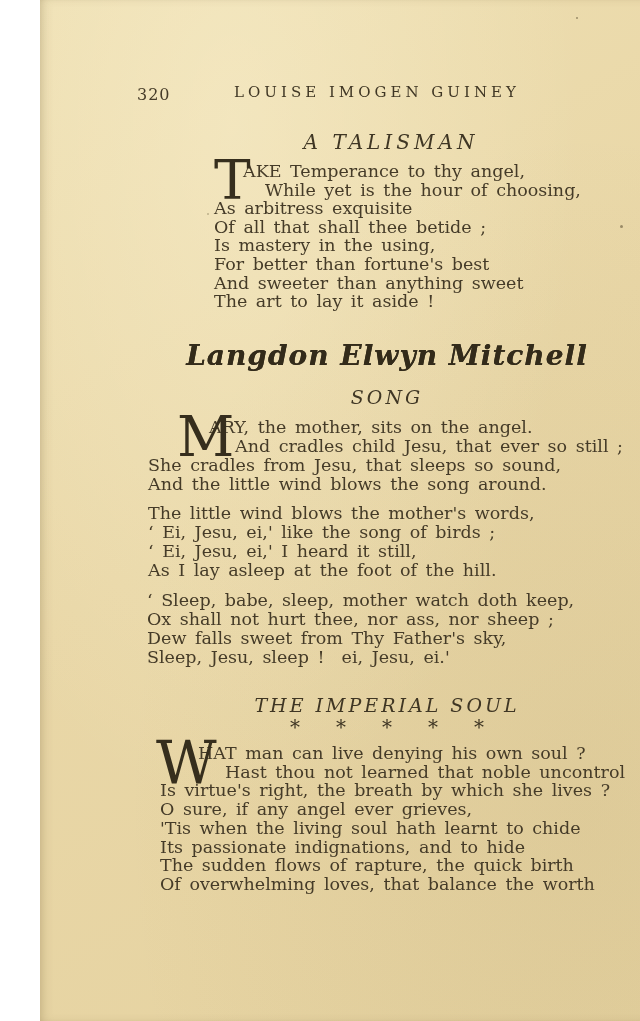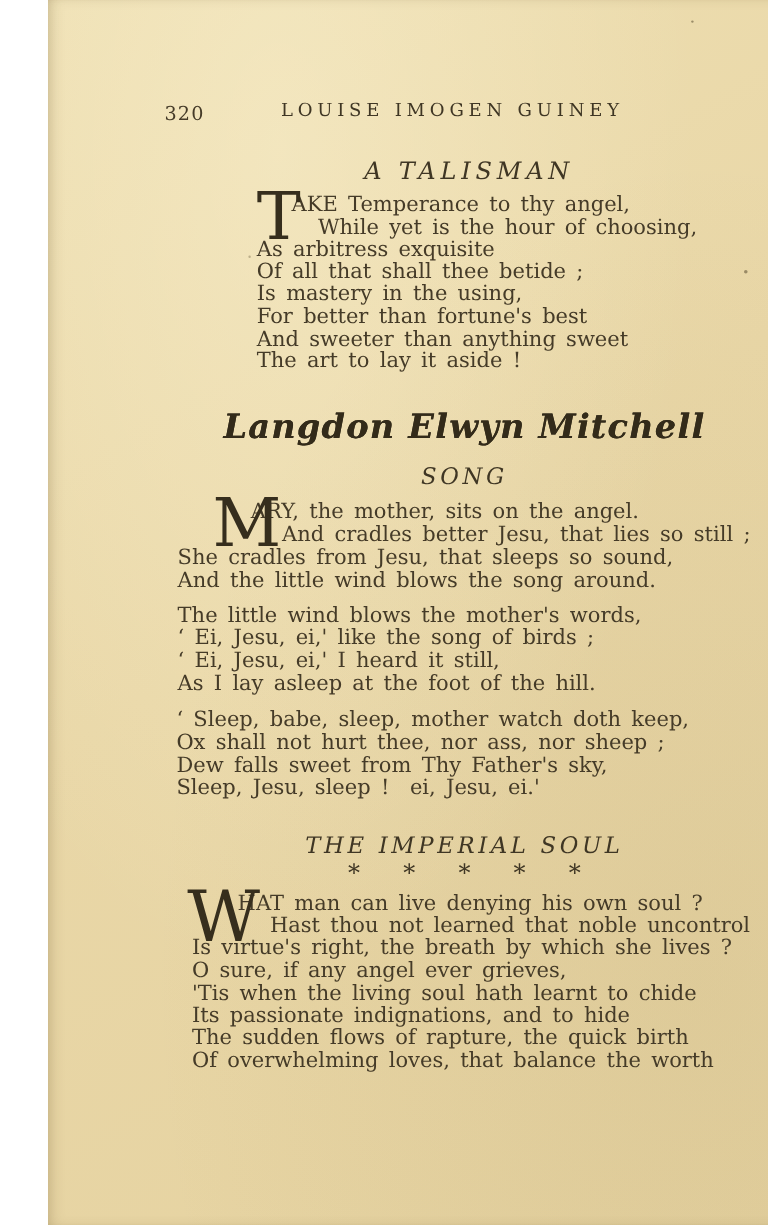--- a/index.html
+++ b/index.html
@@ -109,21 +109,21 @@
     <div class="poem-line">The art to lay it aside !</div>
   </div>
 
   <div class="abs author-heading">Langdon Elwyn Mitchell</div>
 
   <div class="abs poem-title title-song">SONG</div>
 
   <div class="poem song-stanza stanza-1">
     <span class="drop-cap">M</span>
     <div class="poem-line l1">ARY, the mother, sits on the angel.</div>
-    <div class="poem-line l2">And cradles better Jesu, that lies so still ;</div>
+    <div class="poem-line l2">And cradles child Jesu, that ever so still ;</div>
     <div class="poem-line">She cradles from Jesu, that sleeps so sound,</div>
     <div class="poem-line">And the little wind blows the song around.</div>
   </div>
 
   <div class="poem song-stanza stanza-2">
     <div class="poem-line">The little wind blows the mother's words,</div>
     <div class="poem-line">‘ Ei, Jesu, ei,' like the song of birds ;</div>
     <div class="poem-line">‘ Ei, Jesu, ei,' I heard it still,</div>
     <div class="poem-line">As I lay asleep at the foot of the hill.</div>
   </div>

